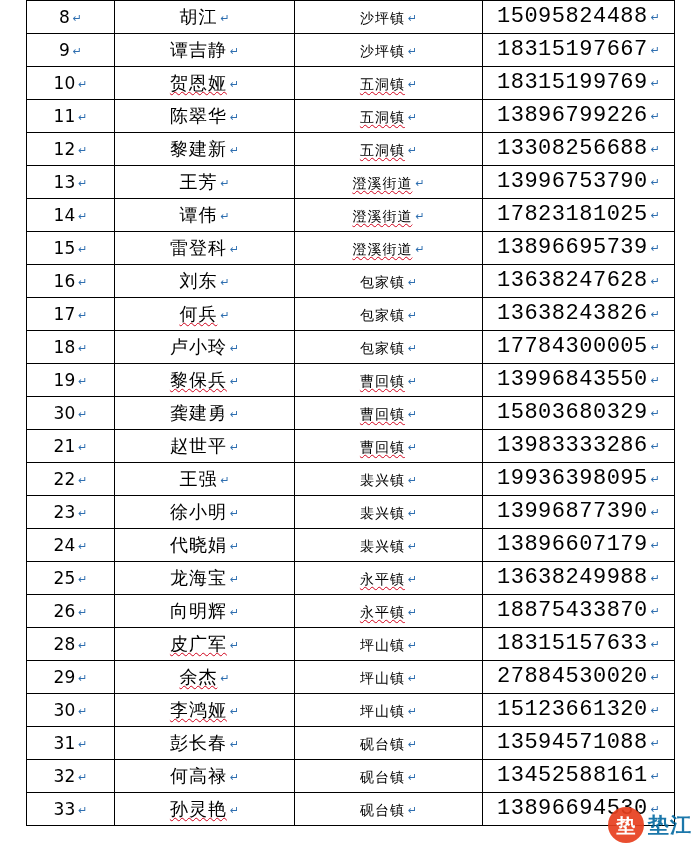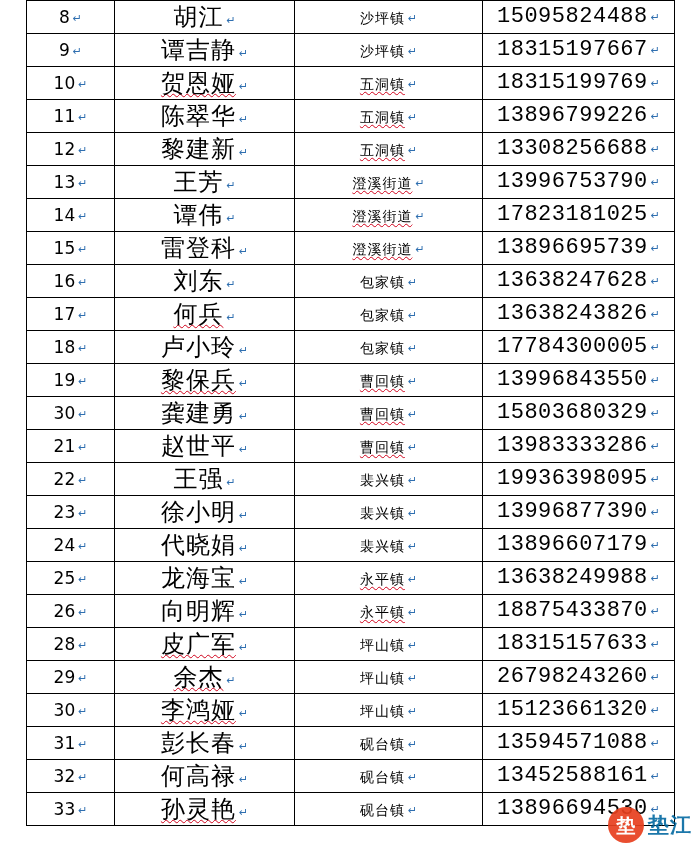--- a/index.html
+++ b/index.html
@@ -41,21 +41,21 @@
   col.c-name  { width: 180px; }
   col.c-town  { width: 188px; }
   col.c-phone { width: 192px; }
 
   .cell-inner {
     display: inline-block;
     position: relative;
   }
   .idx { font-size: 17px; }
   .name {
-    font-size: 24px;
+    font-size: 18px;
     letter-spacing: 1px;
     text-align: right;
   }
   .town {
     font-size: 14px;
     letter-spacing: 1px;
   }
   .phone {
     font-size: 22px;
     letter-spacing: 0.5px;
@@ -236,21 +236,21 @@
         <tr>
           <td><span class="cell-inner idx">28</span><span class="pilcrow">↵</span></td>
           <td><span class="cell-inner name wavy">皮广军</span><span class="pilcrow">↵</span></td>
           <td><span class="cell-inner town">坪山镇</span><span class="pilcrow">↵</span></td>
           <td><span class="cell-inner phone">18315157633</span><span class="pilcrow">↵</span></td>
         </tr>
         <tr>
           <td><span class="cell-inner idx">29</span><span class="pilcrow">↵</span></td>
           <td><span class="cell-inner name wavy">余杰</span><span class="pilcrow">↵</span></td>
           <td><span class="cell-inner town">坪山镇</span><span class="pilcrow">↵</span></td>
-          <td><span class="cell-inner phone">26798243260</span><span class="pilcrow">↵</span></td>
+          <td><span class="cell-inner phone">27884530020</span><span class="pilcrow">↵</span></td>
         </tr>
         <tr>
           <td><span class="cell-inner idx">30</span><span class="pilcrow">↵</span></td>
           <td><span class="cell-inner name wavy">李鸿娅</span><span class="pilcrow">↵</span></td>
           <td><span class="cell-inner town">坪山镇</span><span class="pilcrow">↵</span></td>
           <td><span class="cell-inner phone">15123661320</span><span class="pilcrow">↵</span></td>
         </tr>
         <tr>
           <td><span class="cell-inner idx">31</span><span class="pilcrow">↵</span></td>
           <td><span class="cell-inner name">彭长春</span><span class="pilcrow">↵</span></td>

